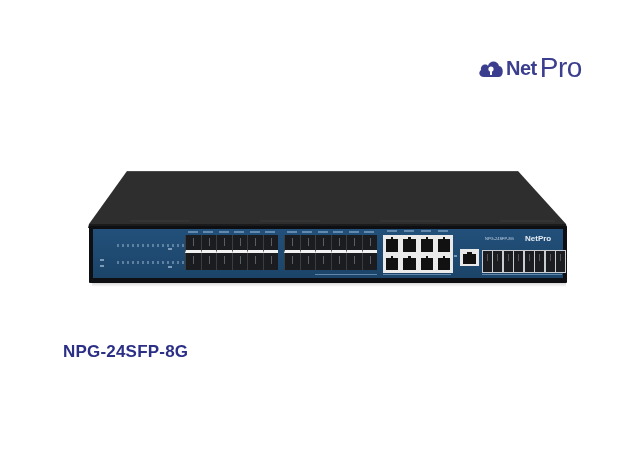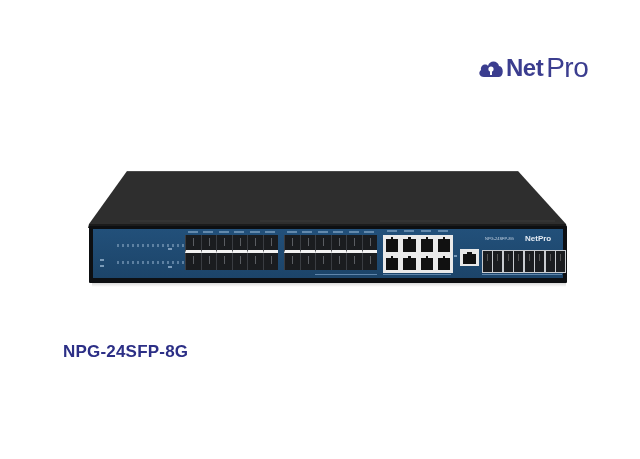--- a/index.html
+++ b/index.html
@@ -1,20 +1,20 @@
 <!DOCTYPE html>
 <html><head>
 <meta charset="utf-8">
 <style>
   html, body { margin:0; padding:0; }
   body { width:640px; height:459px; background:#ffffff; position:relative; overflow:hidden;
          font-family:"Liberation Sans", sans-serif; }
   .logo { position:absolute; left:478px; top:54px; height:28px; display:flex; align-items:center; color:#3b3d8f; }
   .logo .cloud { width:26px; height:20px; position:relative; margin-right:2px; }
-  .logo .net { font-weight:bold; font-size:24px; letter-spacing:-0.5px; line-height:1; }
+  .logo .net { font-weight:bold; font-size:20px; letter-spacing:-0.5px; line-height:1; }
   .logo .pro { font-weight:normal; font-size:28px; margin-left:3px; letter-spacing:-0.5px; line-height:1; }
   .model { position:absolute; left:63px; top:342px; font-size:17px; font-weight:bold; color:#2c2f86; letter-spacing:0.2px; }
 
   .device { position:absolute; left:0; top:0; width:640px; height:459px; }
   .top-face { position:absolute; left:0; top:0; }
   .panel { position:absolute; left:89px; top:226px; width:478px; height:57px; background:#0d0f12; border-radius:1px; }
   .panel-inner { position:absolute; left:4px; top:3px; width:470px; height:49px;
                  background:linear-gradient(180deg,#22507a 0%,#1c4469 100%); }
   .shadow { position:absolute; left:92px; top:283px; width:474px; height:4px; background:linear-gradient(#d9d9d9,#fff); }
 

